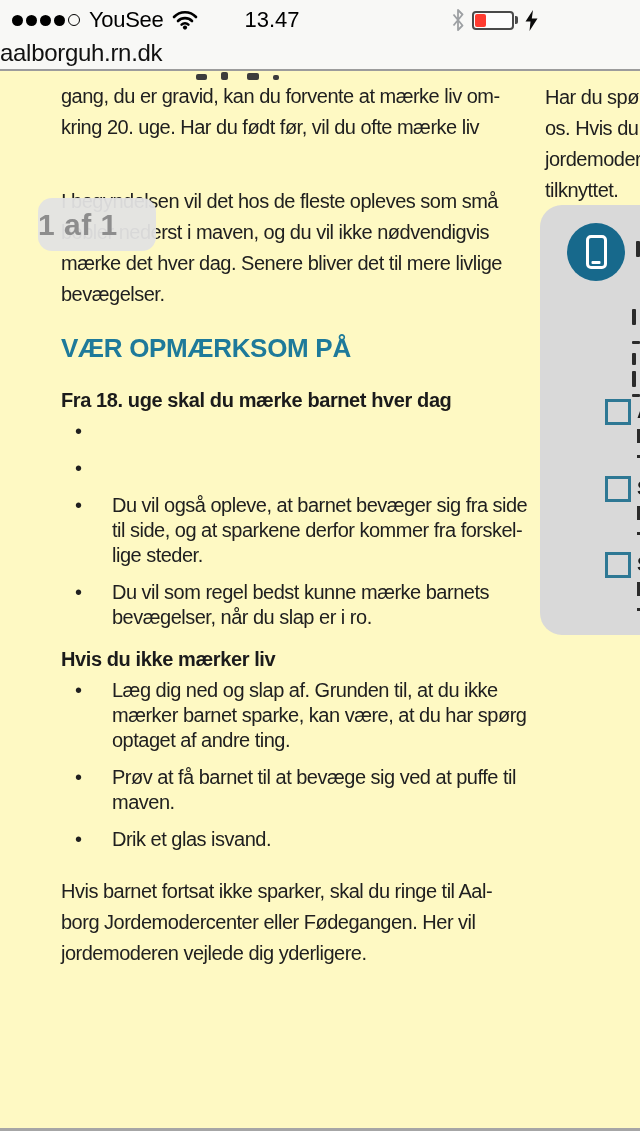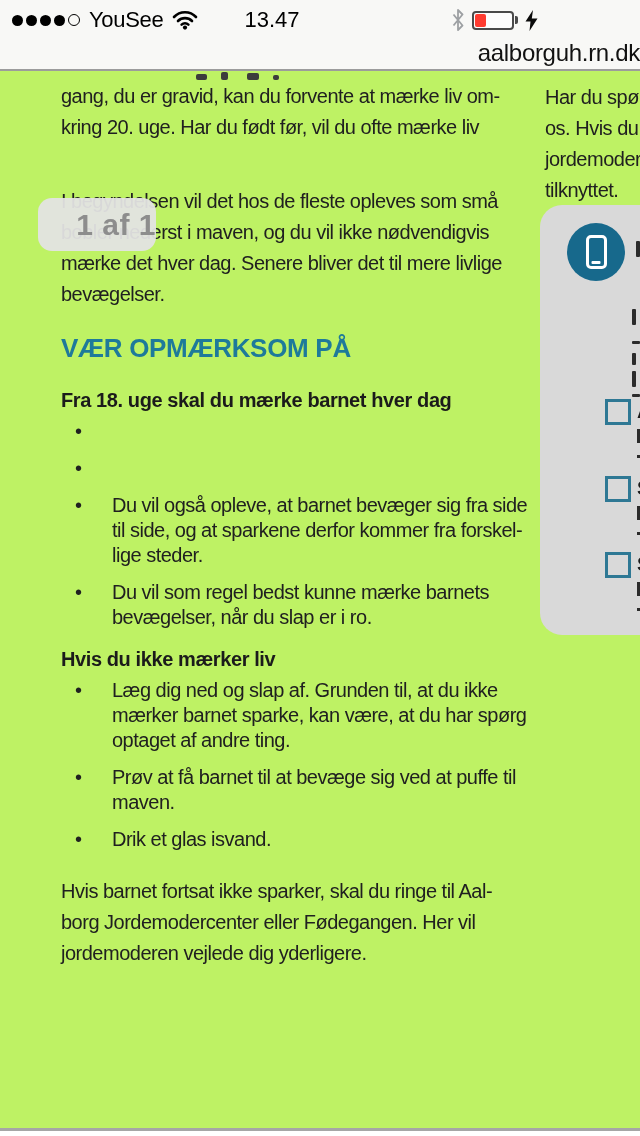--- a/index.html
+++ b/index.html
@@ -16,40 +16,40 @@
   .dot{width:11px;height:11px;border-radius:50%;}
   .dot.filled{background:#000;}
   .dot.empty{background:transparent;border:1.5px solid #000;box-sizing:border-box;width:12px;height:12px;}
   .carrier{font-size:22px;letter-spacing:-0.3px;color:#000;margin-right:9px;}
   .sb-time{position:absolute;left:0;right:0;top:0;height:40px;display:flex;align-items:center;justify-content:center;font-size:22px;color:#000;}
   .sb-right{position:absolute;right:6px;top:0;height:40px;display:flex;align-items:center;gap:7px;}
   .battery{display:flex;align-items:center;}
   .batt-body{width:42px;height:19px;border:2px solid #4a4a4a;border-radius:4px;box-sizing:border-box;padding:1px;background:#fdfdfd;}
   .batt-fill{width:11px;height:100%;background:#ff3b30;border-radius:2px;}
   .batt-nub{width:3px;height:8px;background:#4a4a4a;border-radius:0 2px 2px 0;margin-left:1px;}
-  .url-bar{position:absolute;top:40px;left:0;width:640px;height:29px;display:flex;align-items:flex-start;justify-content:flex-end;}
+  .url-bar{position:absolute;top:40px;left:0;width:640px;height:29px;display:flex;align-items:flex-start;justify-content:flex-start;}
   .url-label{font-size:24px;letter-spacing:-0.3px;color:#111;line-height:26px;}
   
-  .content{position:absolute;top:71px;left:0;width:640px;height:1057px;background:#bef264;}
+  .content{position:absolute;top:71px;left:0;width:640px;height:1057px;background:#fef9c3;}
   .main-col{position:absolute;left:61px;top:0;width:470px;}
   .top-frags{position:relative;height:10px;}
   .frag{position:absolute;background:#3c3c3c;border-radius:2px;}
   .para{margin:0;font-size:20px;line-height:31px;letter-spacing:-0.5px;white-space:pre;color:#202020;}
   .p1{margin-top:43px;}
   h2.section{margin:22px 0 0 0;font-size:26px;line-height:32px;font-weight:bold;color:#1e7a9a;letter-spacing:-0.3px;white-space:pre;}
   .bold-head{margin:21px 0 0 0;font-size:20px;line-height:31px;font-weight:bold;letter-spacing:-0.4px;white-space:pre;color:#1b1b1b;}
   .bold-head.second{margin-top:14px;}
   ul.doc-list{list-style:none;margin:3px 0 0 0;padding:0;}
   ul.doc-list li{display:flex;margin:0 0 12px 0;}
   .bullet{width:37px;padding-left:14px;flex:0 0 auto;font-size:20px;line-height:25px;color:#202020;}
   .li-text{font-size:20px;line-height:25px;letter-spacing:-0.5px;white-space:pre;color:#202020;}
   .closing{margin-top:24px;}
   
   .badge{position:absolute;left:38px;top:127px;width:118px;height:53px;background:rgba(227,227,227,0.95);
-    border-radius:14px;display:flex;align-items:center;justify-content:flex-end;}
+    border-radius:14px;display:flex;align-items:center;justify-content:flex-start;}
   .badge span{font-size:30px;font-weight:bold;color:#8d8d8d;letter-spacing:0.5px;}
   
   .right-para{position:absolute;left:545px;top:11px;font-size:20px;line-height:31px;letter-spacing:-0.5px;white-space:pre;color:#202020;}
   .side-box{position:absolute;left:540px;top:134px;width:105px;height:430px;background:#d9d9d9;border-radius:22px 0 0 22px;}
   .circle{position:absolute;left:27px;top:18px;width:58px;height:58px;border-radius:50%;background:#17698c;display:flex;align-items:center;justify-content:center;}
   .phone{width:21px;height:34px;border:3px solid #fff;border-radius:5px;box-sizing:border-box;position:relative;}
   .phone::after{content:"";position:absolute;left:50%;transform:translateX(-50%);bottom:2px;width:9px;height:3px;background:#fff;border-radius:1px;}
   .box-frag{position:absolute;background:#2b2b2b;border-radius:1px;}
   .cb-row{position:absolute;left:65px;display:flex;}
   .checkbox{width:20px;height:20px;border:3px solid #2e7894;background:transparent;flex:0 0 auto;}

